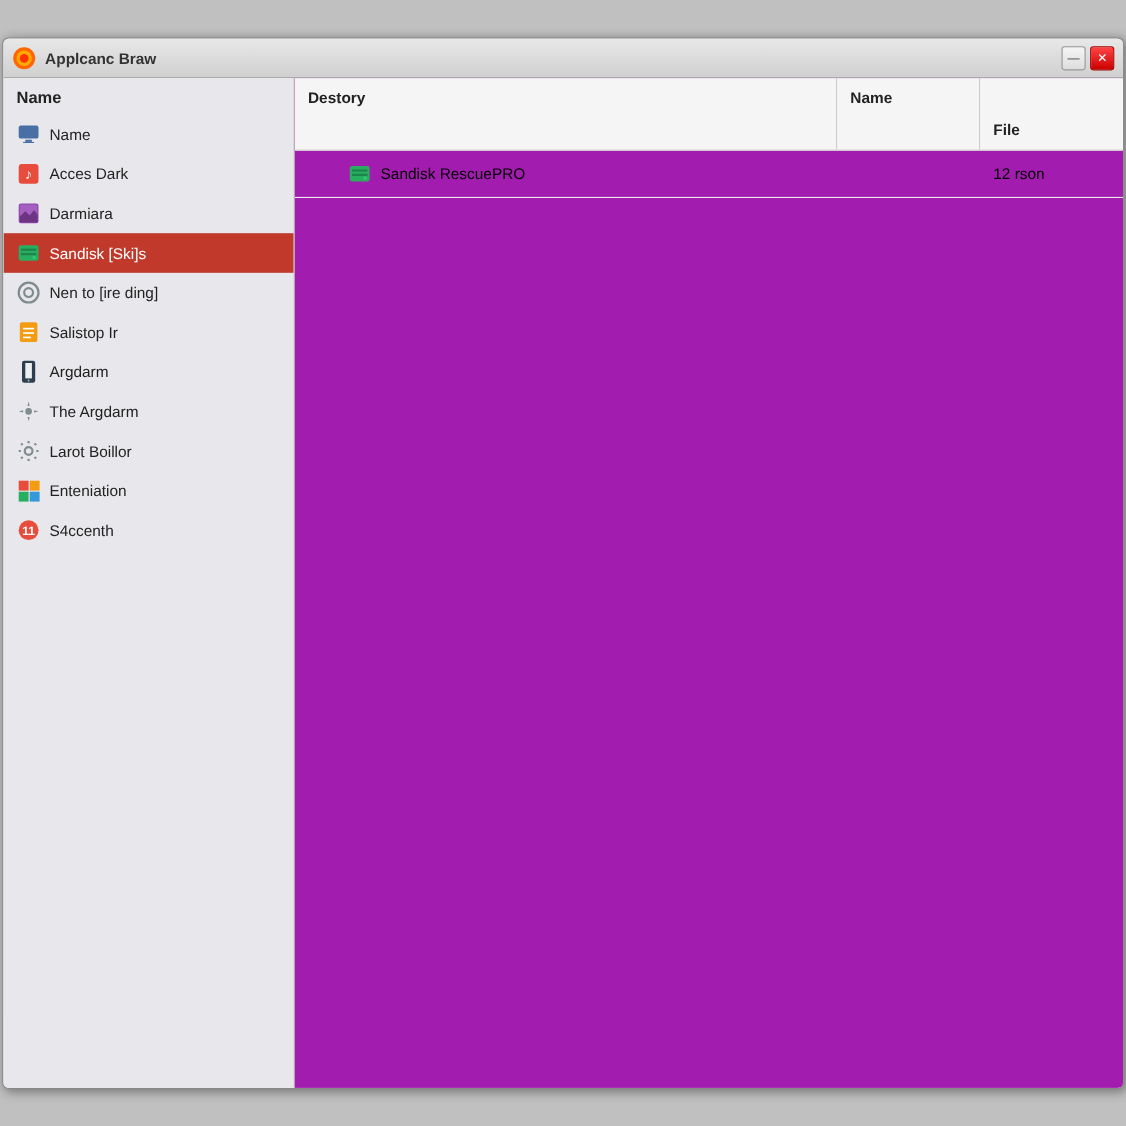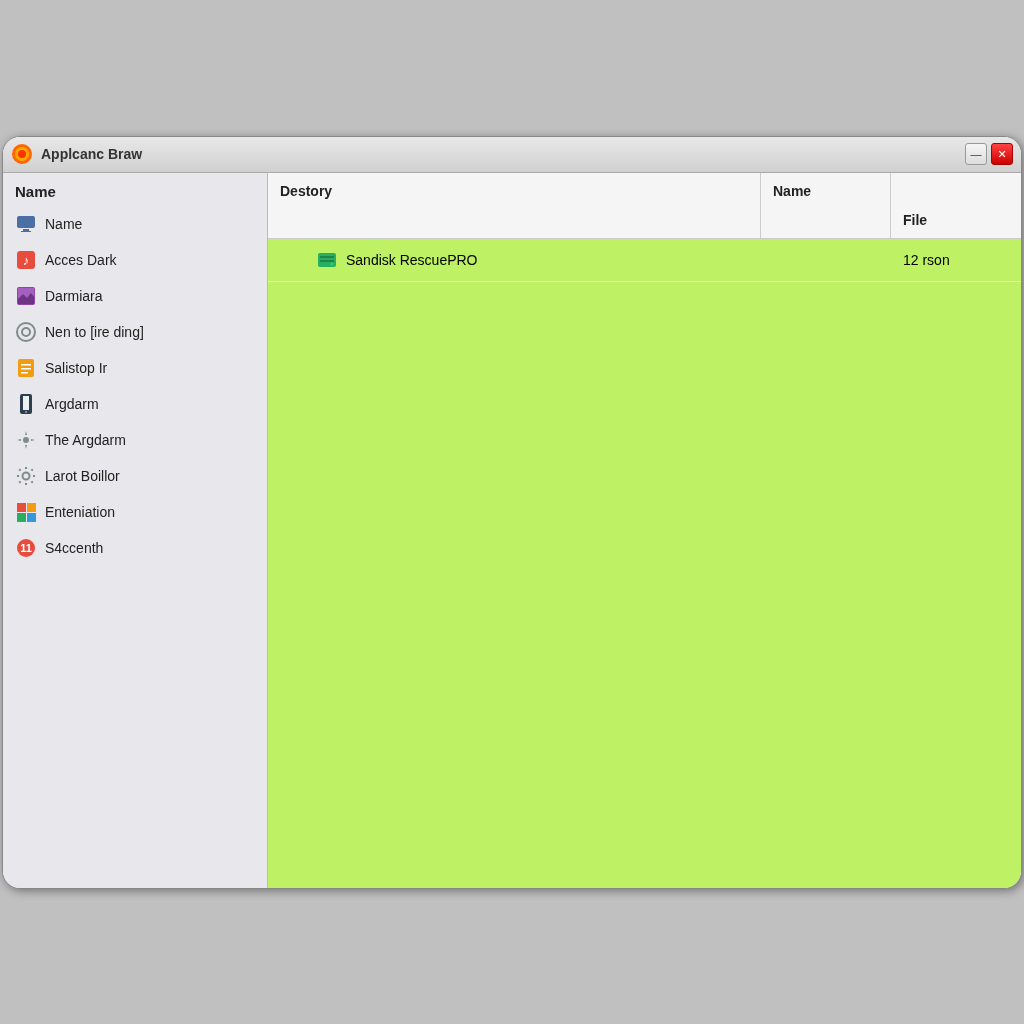--- a/index.html
+++ b/index.html
@@ -15,24 +15,24 @@
       display: flex;
       justify-content: center;
       align-items: center;
       width: 1024px;
       height: 1024px;
       overflow: hidden;
     }
 
     .window {
       width: 1020px;
-      height: 753px;
+      height: 956px;
       background: #f0f0f0;
       border: 1px solid #888;
-      border-radius: 18px;
+      border-radius: 6px;
       display: flex;
       flex-direction: column;
       box-shadow: 2px 2px 10px rgba(0,0,0,0.4);
       overflow: hidden;
     }
 
     .title-bar {
       background: linear-gradient(to bottom, #e8e8e8, #d0d0d0);
       height: 36px;
       display: flex;
@@ -127,21 +127,21 @@
       justify-content: center;
       font-size: 16px;
     }
 
     .sidebar-item-label {
       flex: 1;
     }
 
     .content-area {
       flex: 1;
-      background: #bef264;
+      background: #a21caf;
       display: flex;
       flex-direction: column;
       overflow: hidden;
     }
 
     .content-header {
       display: flex;
       border-bottom: 1px solid #ccc;
       background: #f5f5f5;
       padding: 0;
@@ -266,20 +266,31 @@
           </div>
           <div class="sidebar-item">
             <span class="sidebar-item-icon">
               <svg viewBox="0 0 22 22" width="22" height="22">
                 <rect x="2" y="2" width="18" height="18" rx="2" fill="#8e44ad"></rect>
                 <rect x="3" y="3" width="16" height="10" fill="#a55fc1"></rect>
                 <polygon points="3,14 8,9 12,13 16,8 19,12 19,19 3,19" fill="#6c3483"></polygon>
               </svg>
             </span>
             <span class="sidebar-item-label">Darmiara</span>
+          </div>
+          <div class="sidebar-item active">
+            <span class="sidebar-item-icon">
+              <svg viewBox="0 0 22 22" width="22" height="22">
+                <rect x="2" y="4" width="18" height="14" rx="2" fill="#27ae60"></rect>
+                <rect x="4" y="7" width="14" height="2" fill="#1e8449"></rect>
+                <rect x="4" y="11" width="14" height="2" fill="#1e8449"></rect>
+                <circle cx="16" cy="15" r="1.5" fill="#2ecc71"></circle>
+              </svg>
+            </span>
+            <span class="sidebar-item-label">Sandisk [Ski]s</span>
           </div>
           <div class="sidebar-item">
             <span class="sidebar-item-icon">
               <svg viewBox="0 0 22 22" width="22" height="22">
                 <circle cx="11" cy="11" r="9" fill="none" stroke="#7f8c8d" stroke-width="2"></circle>
                 <circle cx="11" cy="11" r="4" fill="none" stroke="#7f8c8d" stroke-width="2"></circle>
               </svg>
             </span>
             <span class="sidebar-item-label">Nen to [ire ding]</span>
           </div>

